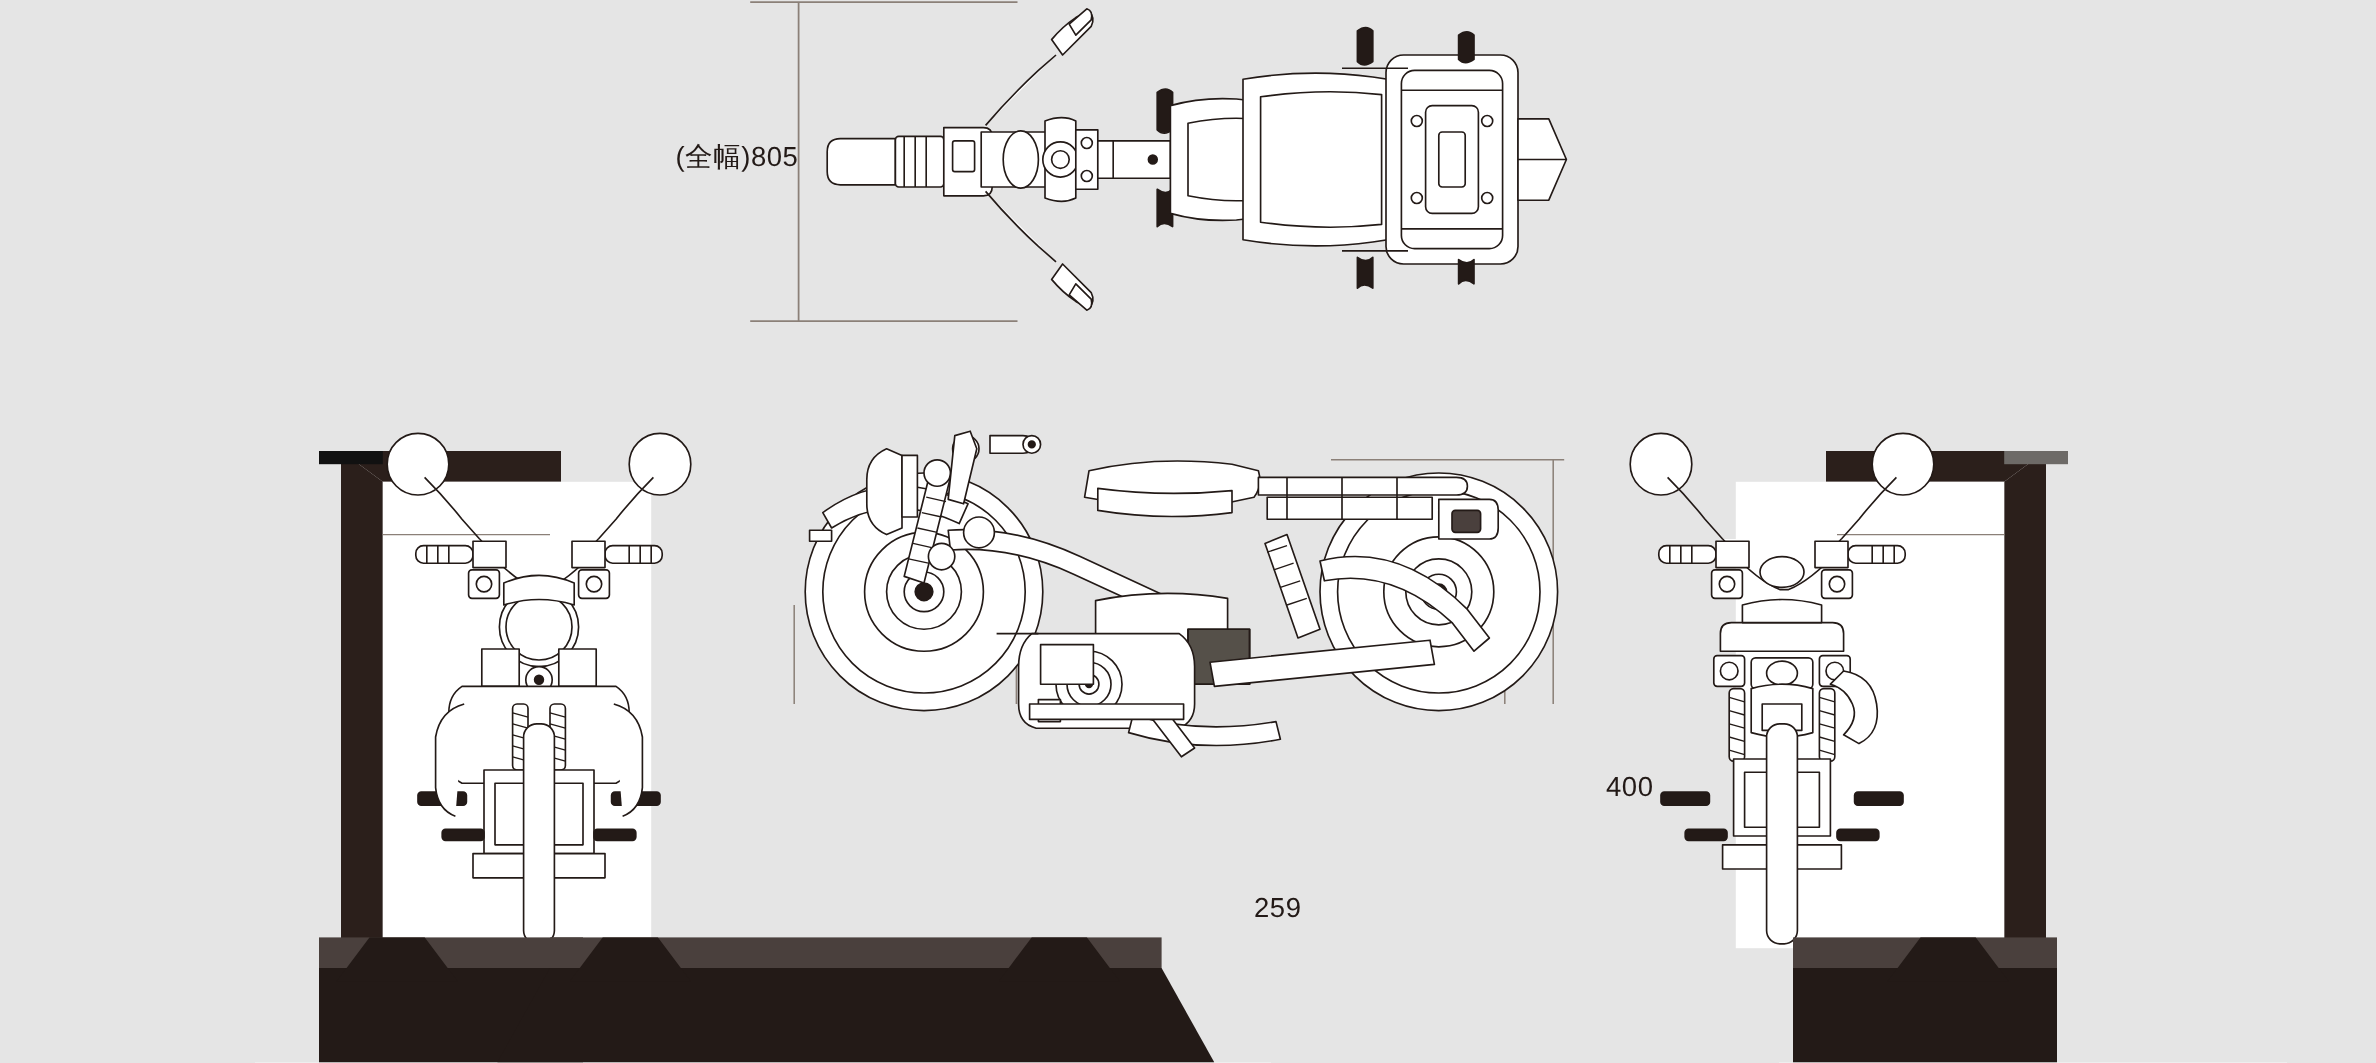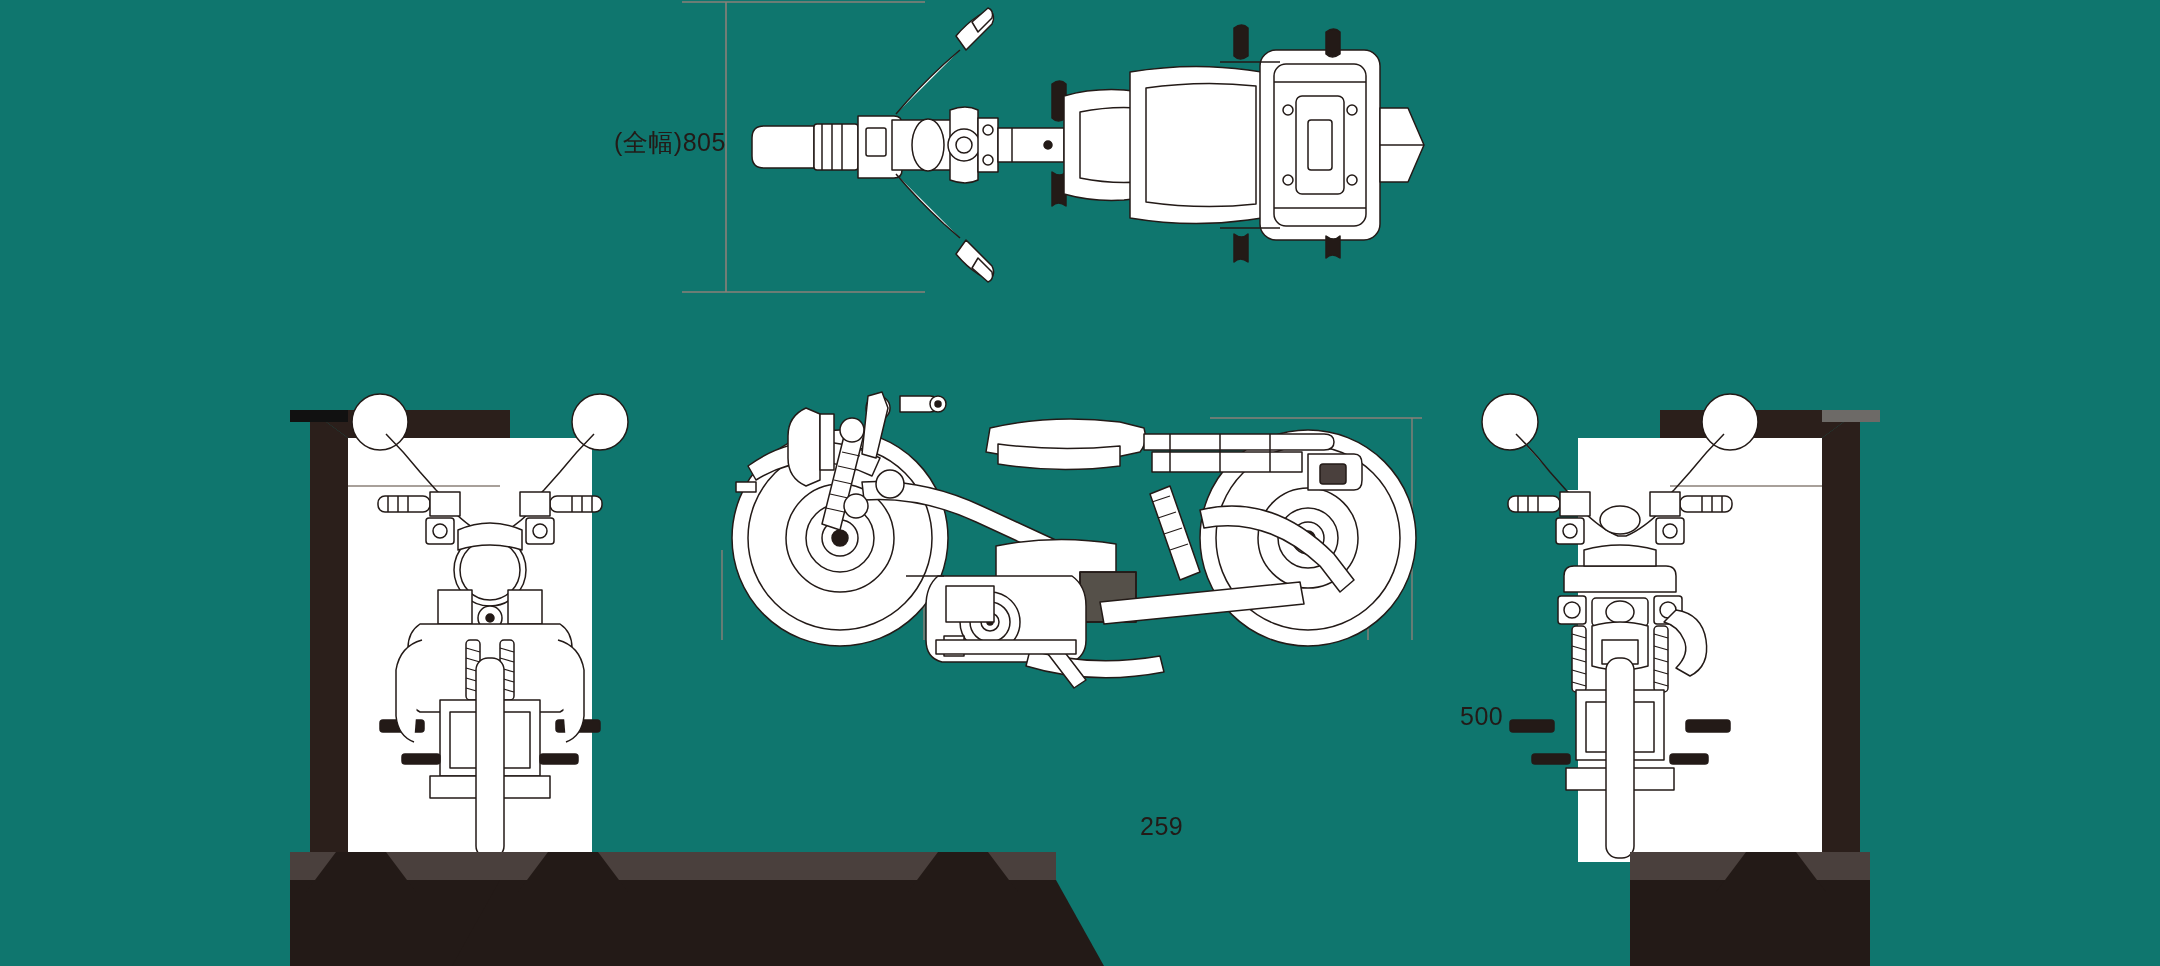--- a/index.html
+++ b/index.html
@@ -2,21 +2,21 @@
 <html><head>
 <meta charset="utf-8">
 <title>Motorcycle Dimension Drawing</title>
 <style>
   html,body{margin:0;padding:0;background:#ffffff;}
   body{
     width:2160px;height:966px;overflow:hidden;
     font-family:"Liberation Sans","DejaVu Sans",sans-serif;
     position:relative;
   }
-  #sheet{position:absolute;left:0;top:0;width:2160px;height:966px;background:#0f766e;}
+  #sheet{position:absolute;left:0;top:0;width:2160px;height:966px;background:#e5e5e5;}
   .view{position:absolute;}
   .dimtext{
     position:absolute;
     font-family:"Liberation Sans","DejaVu Sans",sans-serif;
     color:#231a17;
     white-space:nowrap;
     letter-spacing:0.5px;
   }
   #label-width{ left:614px; top:126px; font-size:25px; }
   #label-height{ left:1460px; top:702px; font-size:25px; }
@@ -299,21 +299,21 @@
 
         <path d="M236 250 h140 v14 h-140 z"></path>
       </g>
 
       <g fill="none" stroke="#231a17" stroke-width="1.6">
         <line x1="206" y1="186" x2="244" y2="186"></line>
       </g>
     </svg>
   </div>
 
-  <span class="dimtext nosel" id="label-height">500</span>
+  <span class="dimtext nosel" id="label-height">400</span>
 
   <span class="dimtext nosel" id="label-ground">259</span>
 
   <div class="view" style="left:1480px;top:390px;">
     <svg width="400" height="510" viewBox="0 0 400 510">
 
       <g>
         <polygon points="380,20 342,48 342,472 380,496" fill="#2b1f1b"></polygon>
         <polygon points="380,20 342,48 180,48 180,20" fill="#2b1f1b"></polygon>
         <rect x="98" y="48" width="244" height="424" fill="#ffffff"></rect>

